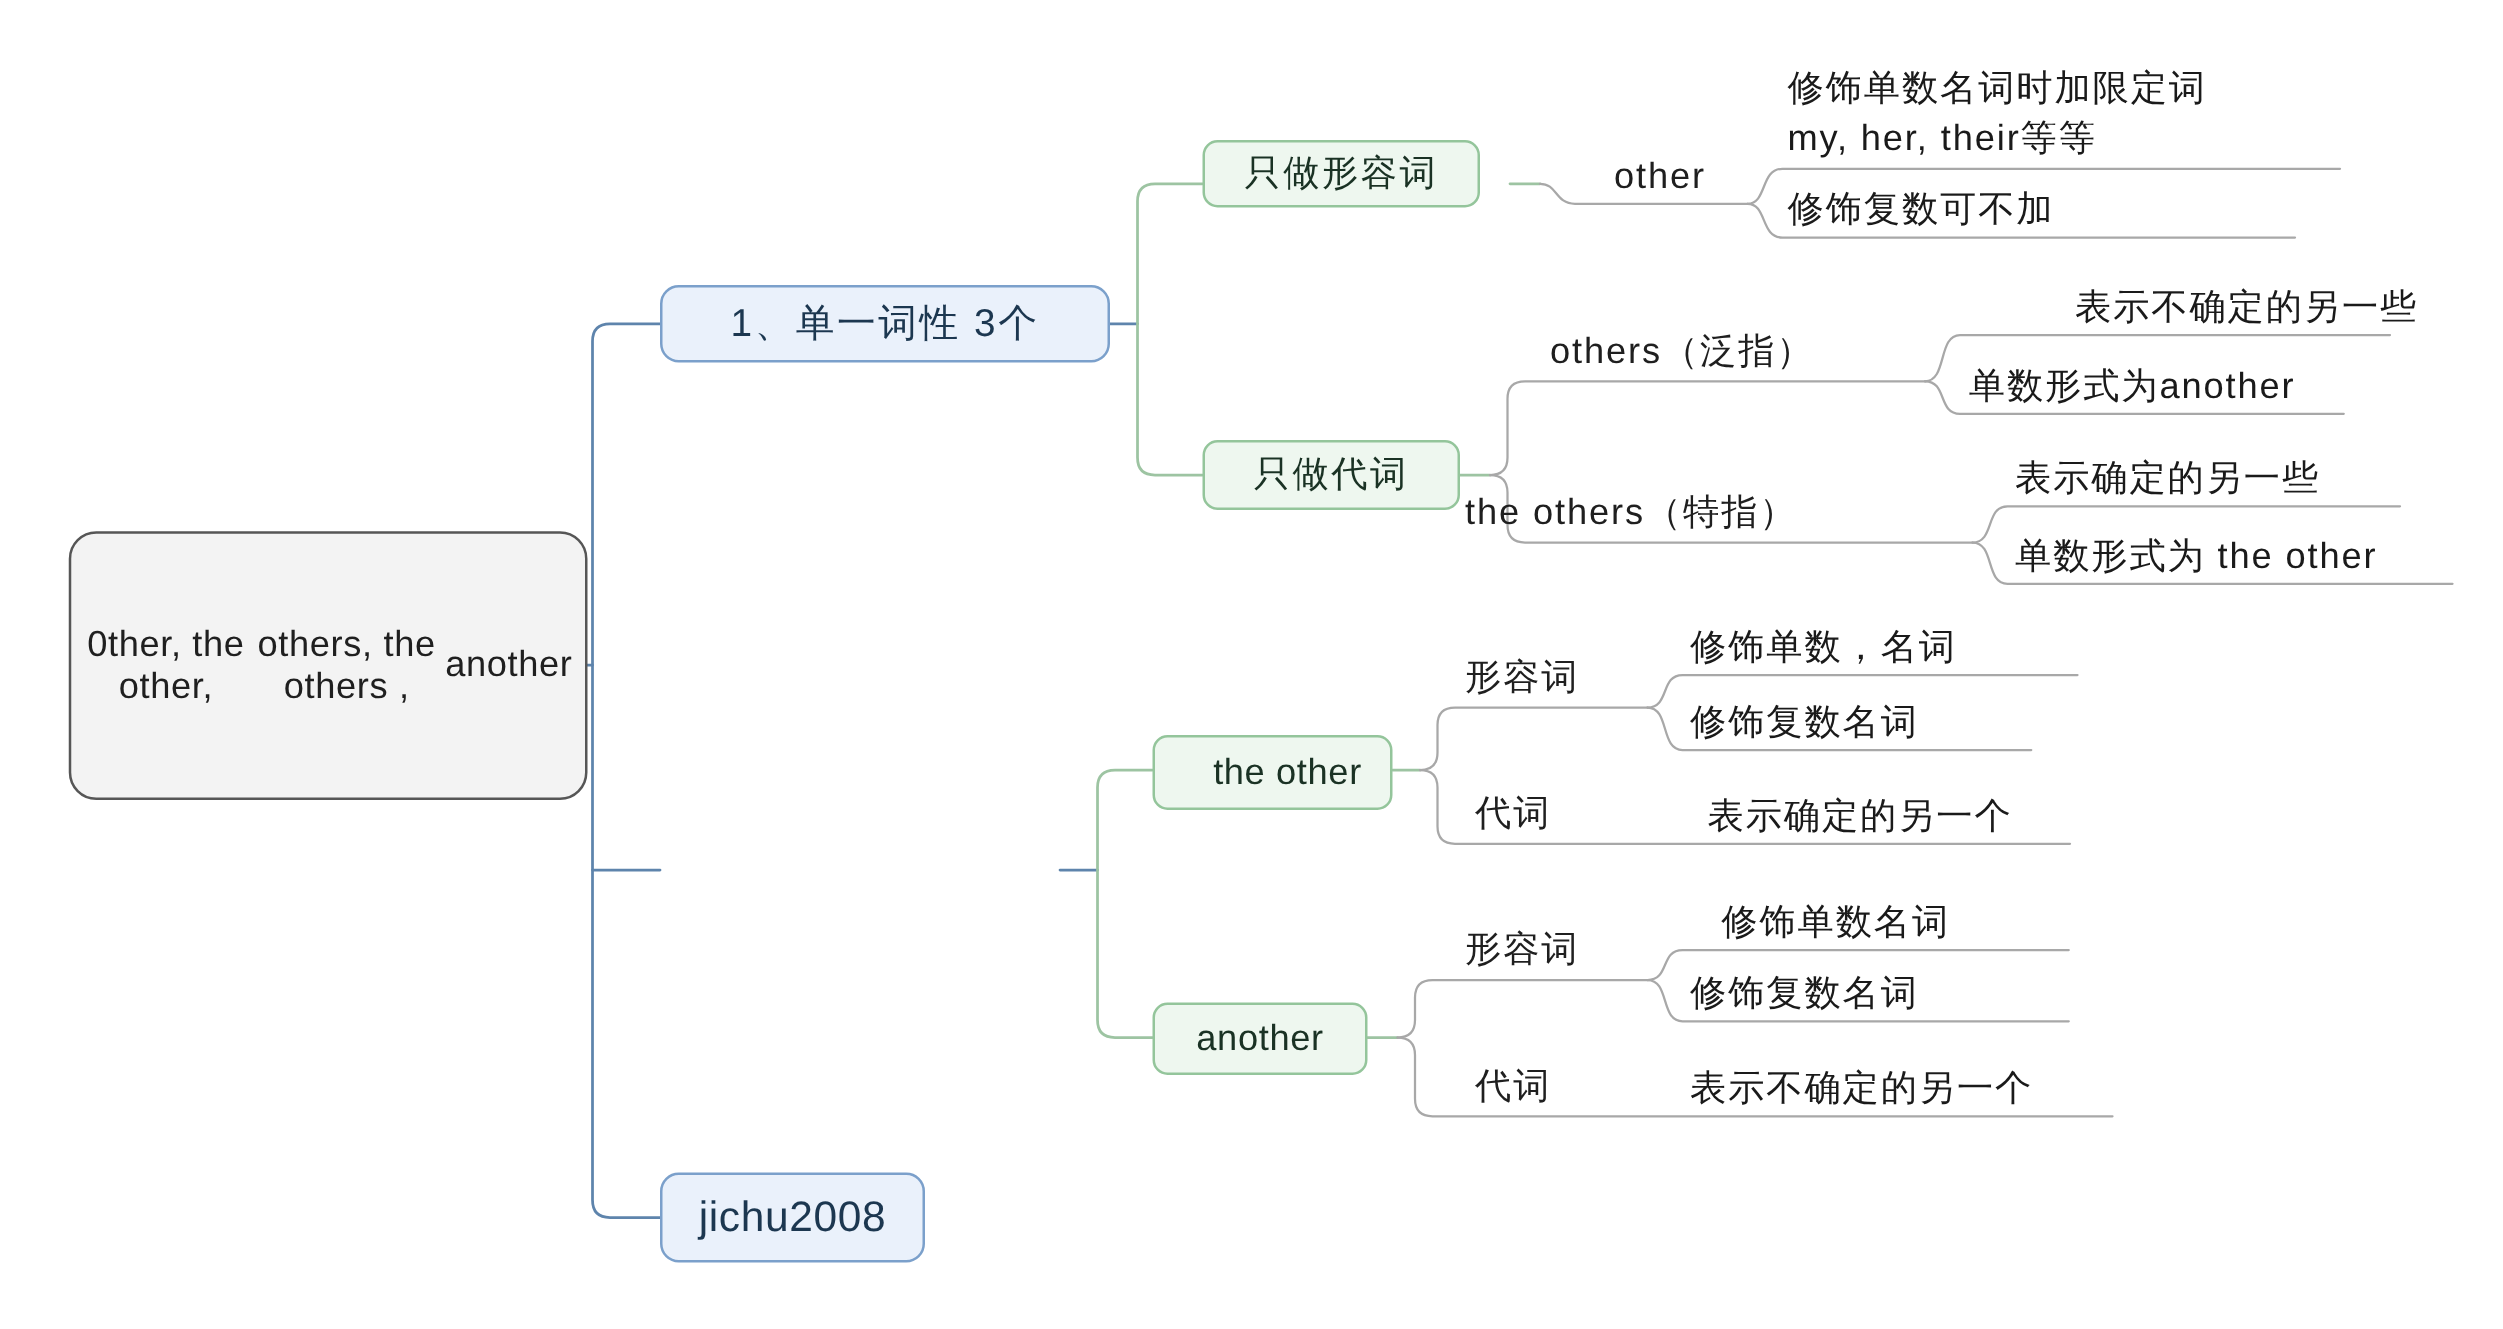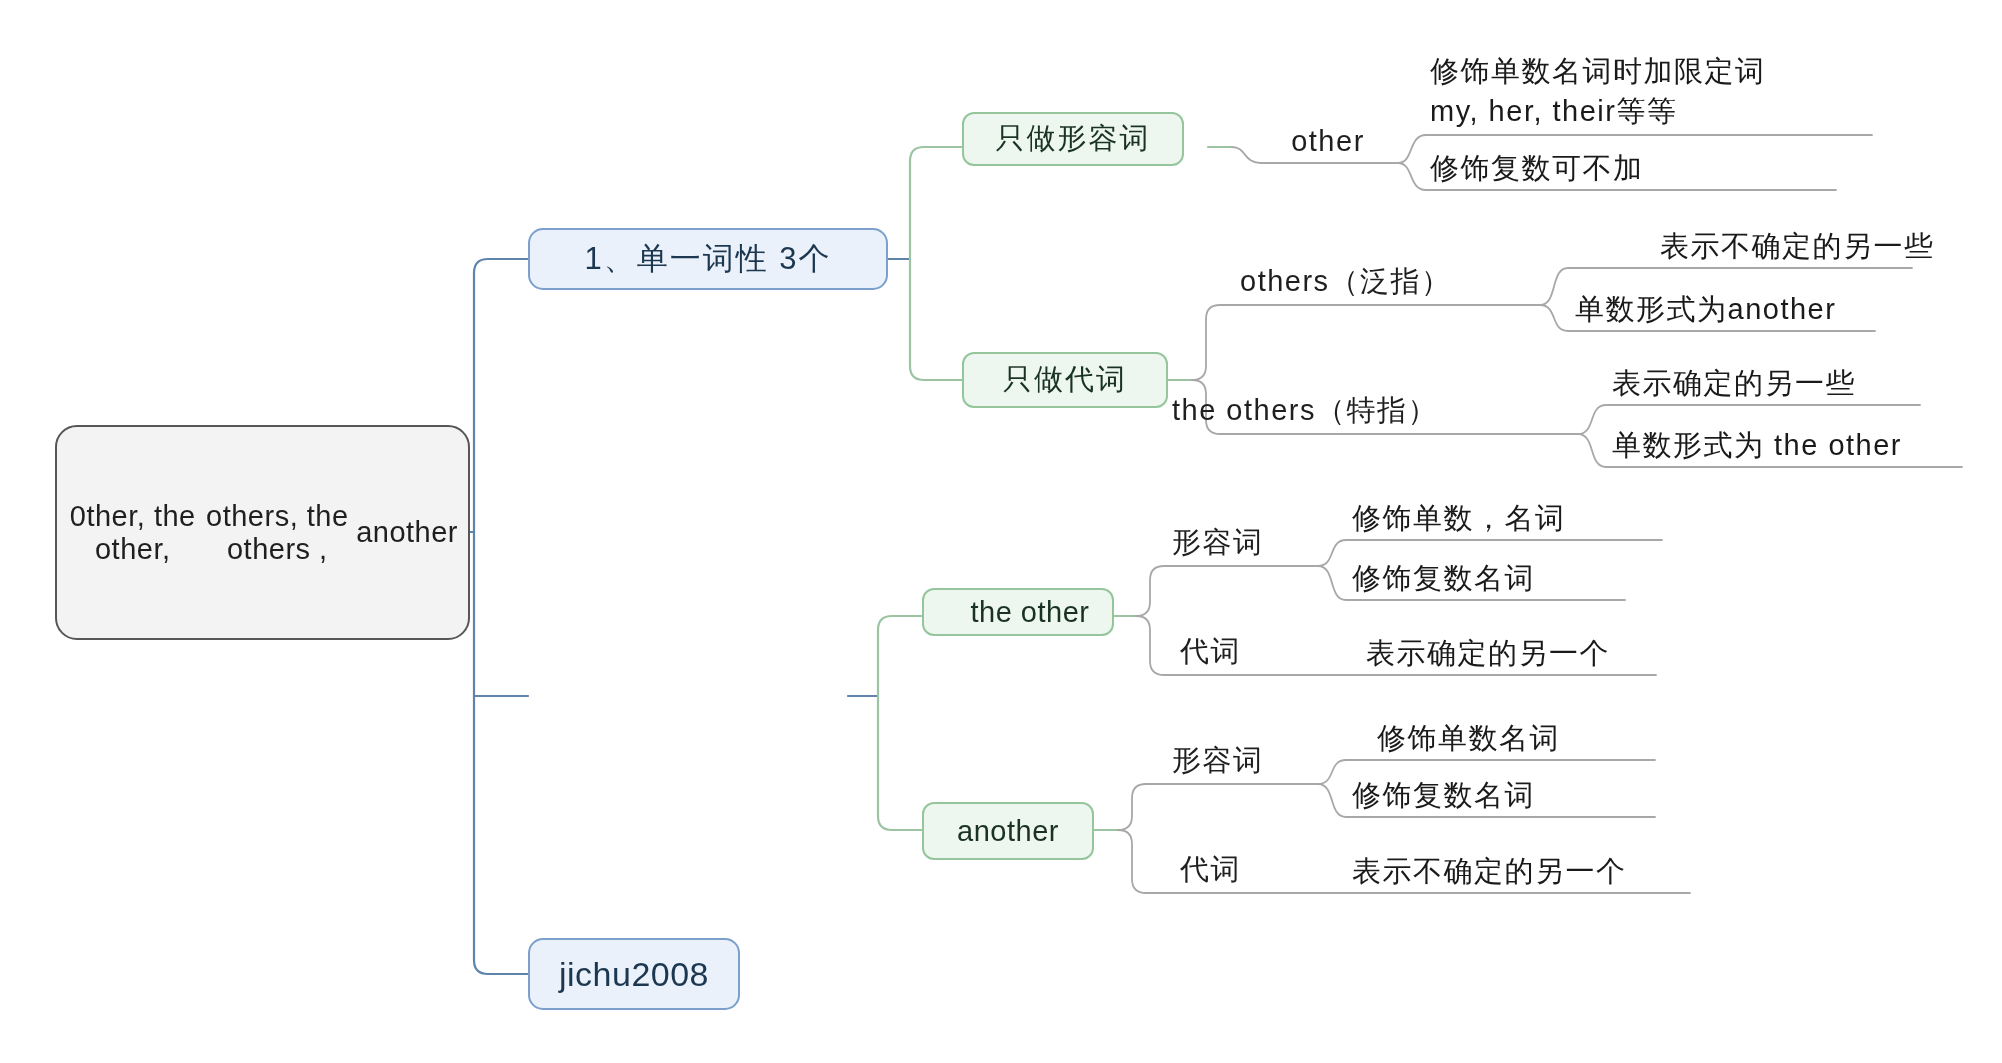--- a/index.html
+++ b/index.html
@@ -135,21 +135,21 @@
   <div class="mm-ul-label leaf" style="left:1430px;top:150px;">修饰复数可不加</div>
 
   <div class="mm-ul-label" style="left:1240px;top:263px;">others（泛指）</div>
   <div class="mm-ul-label leaf" style="left:1627px;top:228px;margin-left:33px;">表示不确定的另一些</div>
   <div class="mm-ul-label leaf" style="left:1575px;top:291px;">单数形式为another</div>
 
   <div class="mm-ul-label" style="left:1172px;top:392px;">the others（特指）</div>
   <div class="mm-ul-label leaf" style="left:1612px;top:365px;">表示确定的另一些</div>
   <div class="mm-ul-label leaf" style="left:1612px;top:427px;">单数形式为 the other</div>
 
-  <div class="mm-box greenbox" style="left:922px;top:588px;width:192px;height:48px;letter-spacing:0.5px;padding-left:24px;">
+  <div class="mm-box greenbox" style="left:922px;top:588px;width:192px;height:60px;letter-spacing:0.5px;padding-left:24px;">
     <span>the other</span>
   </div>
   <div class="mm-box greenbox" style="left:922px;top:802px;width:172px;height:58px;letter-spacing:0.5px;">
     <span>another</span>
   </div>
 
   <div class="mm-ul-label" style="left:1172px;top:524px;">形容词</div>
   <div class="mm-ul-label leaf" style="left:1352px;top:500px;">修饰单数，名词</div>
   <div class="mm-ul-label leaf" style="left:1352px;top:560px;">修饰复数名词</div>
   <div class="mm-ul-label" style="left:1180px;top:633px;">代词</div>

